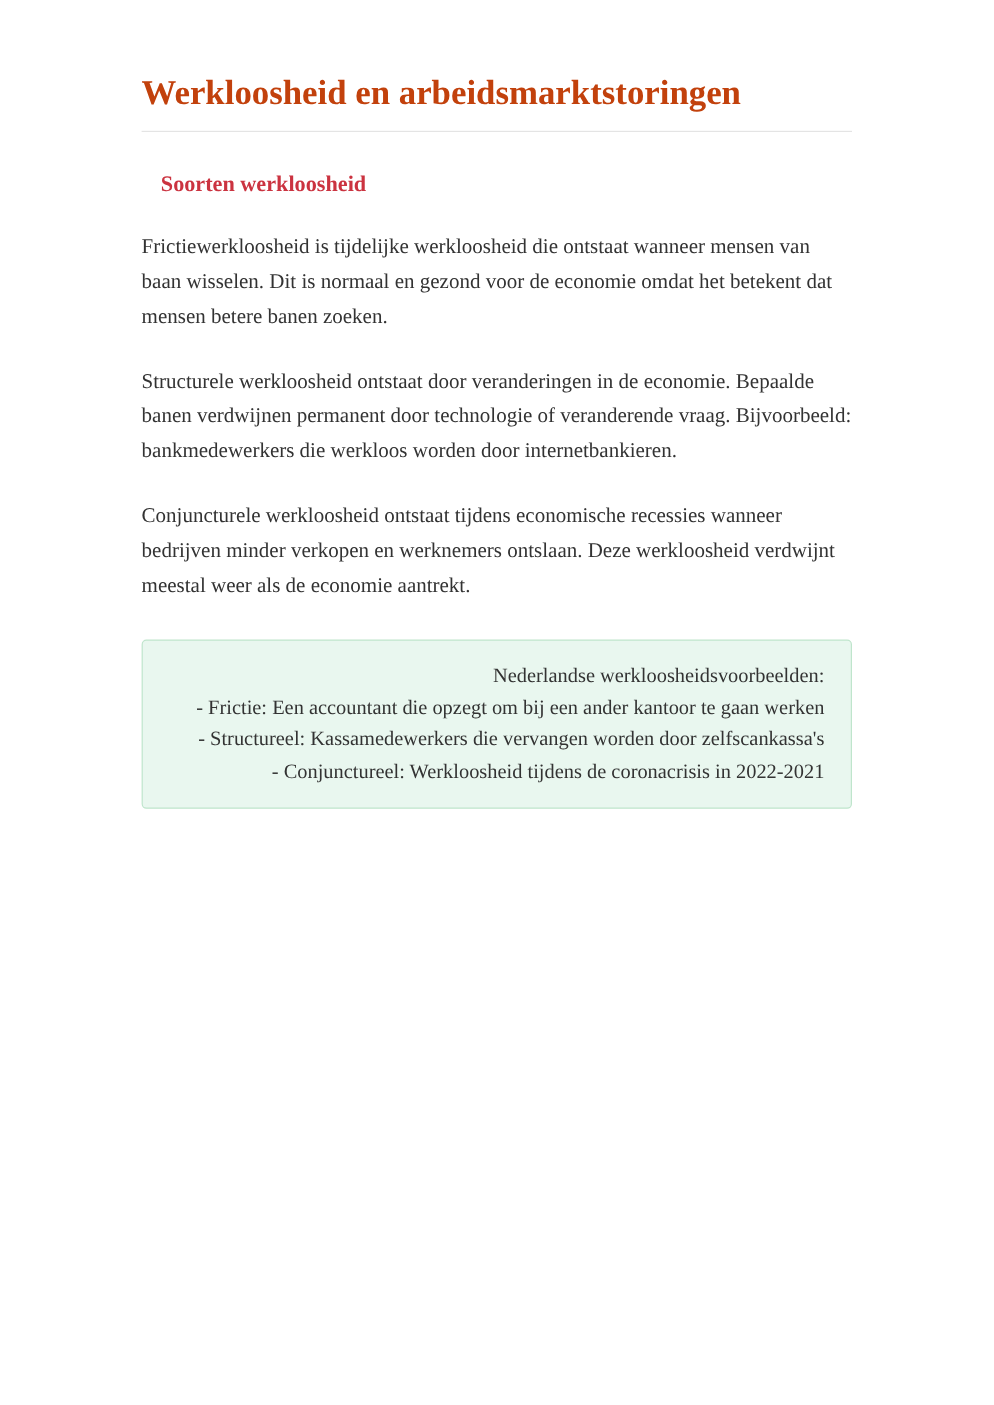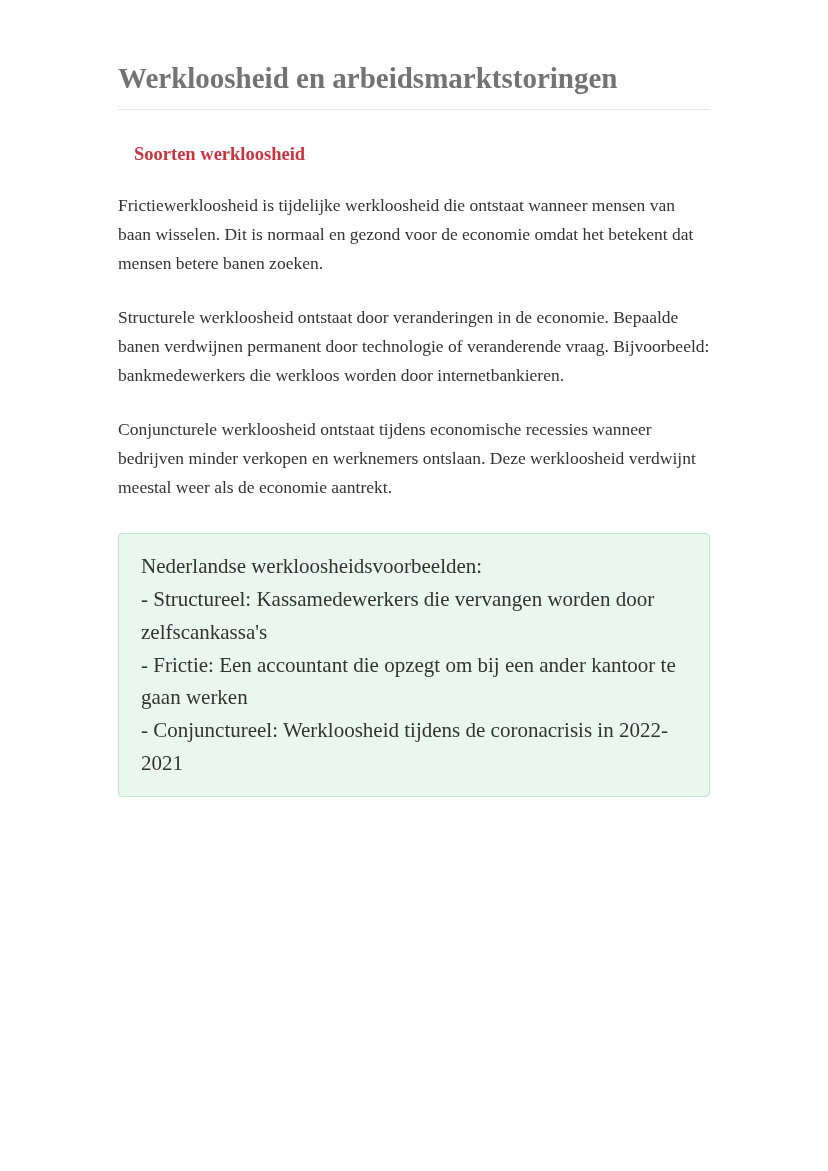--- a/index.html
+++ b/index.html
@@ -14,21 +14,21 @@
     background: #ffffff;
     font-family: "Liberation Serif", "DejaVu Serif", serif;
     color: #333333;
   }
   .page-container {
     width: 592px;
     margin: 0 auto;
     padding-top: 60px;
   }
   .page-title {
-    color: #737373;
+    color: #c2410c;
     font-size: 29px;
     line-height: 1.25;
     font-weight: 700;
     margin: 0;
     padding-bottom: 13px;
     border-bottom: 1px solid #e4e4e4;
   }
   .para {
     font-size: 17.5px;
     line-height: 1.64;
@@ -41,42 +41,43 @@
     margin: 34px 0 22px 16px;
   }
   .example-box {
     background: #e9f7ef;
     border: 1px solid #bfe5cc;
     border-radius: 4px;
     padding: 16px 22px;
     margin: 32px 0;
   }
   .example-line {
-    font-size: 21px;
+    font-size: 17px;
     line-height: 1.56;
+    text-align: right;
   }
 </style>
 </head>
 <body>
 
 <main class="page-container">
 
   <h1 class="page-title">Werkloosheid en arbeidsmarktstoringen</h1>
 
 
   <h2 class="section-heading">Soorten werkloosheid</h2>
 
   <p class="para">Frictiewerkloosheid is tijdelijke werkloosheid die ontstaat wanneer mensen van baan wisselen. Dit is normaal en gezond voor de economie omdat het betekent dat mensen betere banen zoeken.</p>
 
   <p class="para">Structurele werkloosheid ontstaat door veranderingen in de economie. Bepaalde banen verdwijnen permanent door technologie of veranderende vraag. Bijvoorbeeld: bankmedewerkers die werkloos worden door internetbankieren.</p>
 
   <p class="para">Conjuncturele werkloosheid ontstaat tijdens economische recessies wanneer bedrijven minder verkopen en werknemers ontslaan. Deze werkloosheid verdwijnt meestal weer als de economie aantrekt.</p>
 
   <div class="example-box">
     <div class="example-line">Nederlandse werkloosheidsvoorbeelden:</div>
+    <div class="example-line">- Frictie: Een accountant die opzegt om bij een ander kantoor te gaan werken</div>
     <div class="example-line">- Structureel: Kassamedewerkers die vervangen worden door zelfscankassa's</div>
-    <div class="example-line">- Frictie: Een accountant die opzegt om bij een ander kantoor te gaan werken</div>
     <div class="example-line">- Conjunctureel: Werkloosheid tijdens de coronacrisis in 2022-2021</div>
   </div>
 
 
 
 </main>
 
 </body></html>

